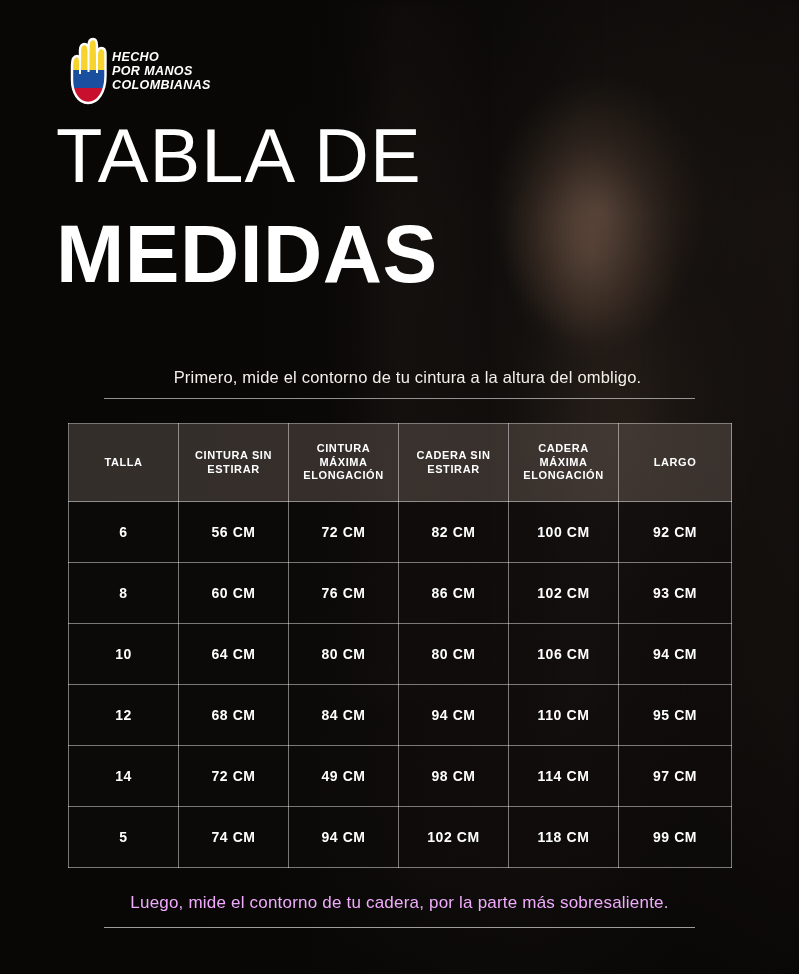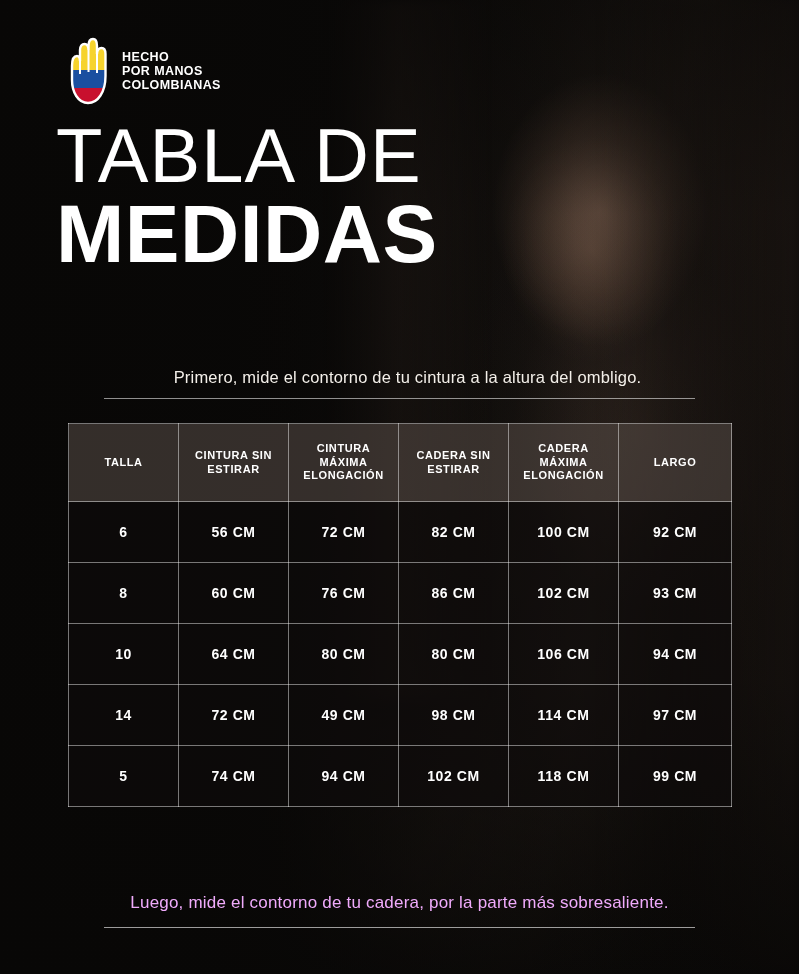--- a/index.html
+++ b/index.html
@@ -39,42 +39,42 @@
   .bg-vignette {
     position: absolute; inset: 0;
     background:
       linear-gradient(90deg, rgba(8,7,6,0.96) 0%, rgba(8,7,6,0.86) 28%, rgba(8,7,6,0.45) 52%, rgba(8,7,6,0.12) 72%, rgba(8,7,6,0.35) 100%),
       linear-gradient(180deg, rgba(8,7,6,0.55) 0%, rgba(8,7,6,0.10) 22%, rgba(8,7,6,0.25) 70%, rgba(8,7,6,0.85) 100%);
   }
 
   
   .logo {
     position: absolute; left: 66px; top: 36px;
-    display: flex; align-items: center; gap: 10px;
+    display: flex; align-items: center; gap: 0; font-style: italic;
   }
   .logo-mark { position: relative; width: 46px; height: 70px; }
   .hand {
     position: absolute; left: 0; top: 0; width: 46px; height: 70px;
   }
   .logo-text {
     color: #ffffff; line-height: 1.12;
     font-weight: bold; font-size: 12.5px; letter-spacing: 0.4px;
   }
   .logo-text div { white-space: nowrap; }
 
   
   .title-block { position: absolute; left: 56px; top: 120px; }
   .t1 {
     color: #ffffff; font-size: 76px; line-height: 0.96;
     font-weight: 400; letter-spacing: 1px;
     font-family: "Liberation Sans", sans-serif;
   }
   .t2 {
     color: #ffffff; font-size: 82px; line-height: 1.0;
-    font-weight: bold; letter-spacing: 0.5px; margin-top: 0;
+    font-weight: bold; letter-spacing: 0.5px; margin-top: 20px;
   }
 
   .sub1 {
     position: absolute; left: 0; right: 0; top: 368px;
     text-align: center; color: #f3efe9;
     font-size: 16.5px; letter-spacing: 0.2px; padding-left: 16px;
   }
   .rule-top {
     position: absolute; left: 104px; top: 398px; width: 591px; height: 1px;
     background: rgba(255,255,255,0.55);
@@ -206,20 +206,28 @@
         </tr>
         <tr>
           <td>10</td>
           <td>64 CM</td>
           <td>80 CM</td>
           <td>80 CM</td>
           <td>106 CM</td>
           <td>94 CM</td>
         </tr>
         <tr>
+          <td>12</td>
+          <td>68 CM</td>
+          <td>84 CM</td>
+          <td>94 CM</td>
+          <td>110 CM</td>
+          <td>95 CM</td>
+        </tr>
+        <tr>
           <td>14</td>
           <td>72 CM</td>
           <td>49 CM</td>
           <td>98 CM</td>
           <td>114 CM</td>
           <td>97 CM</td>
         </tr>
         <tr>
           <td>5</td>
           <td>74 CM</td>

